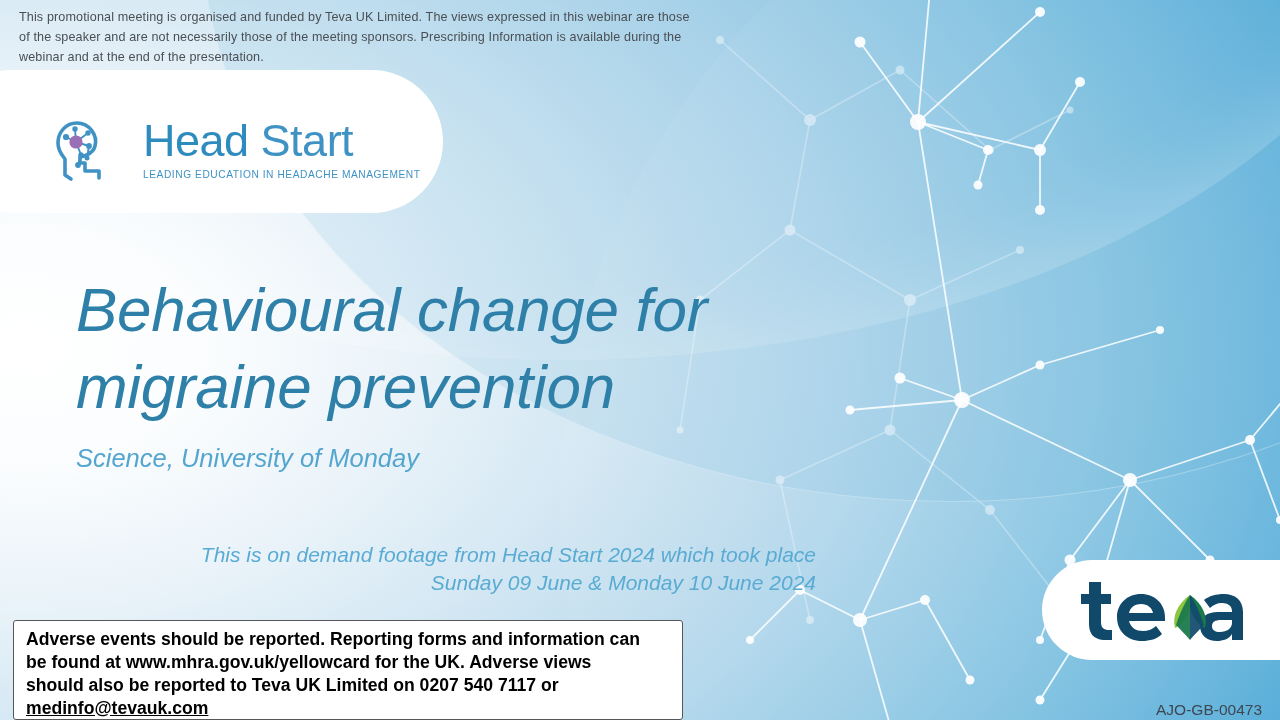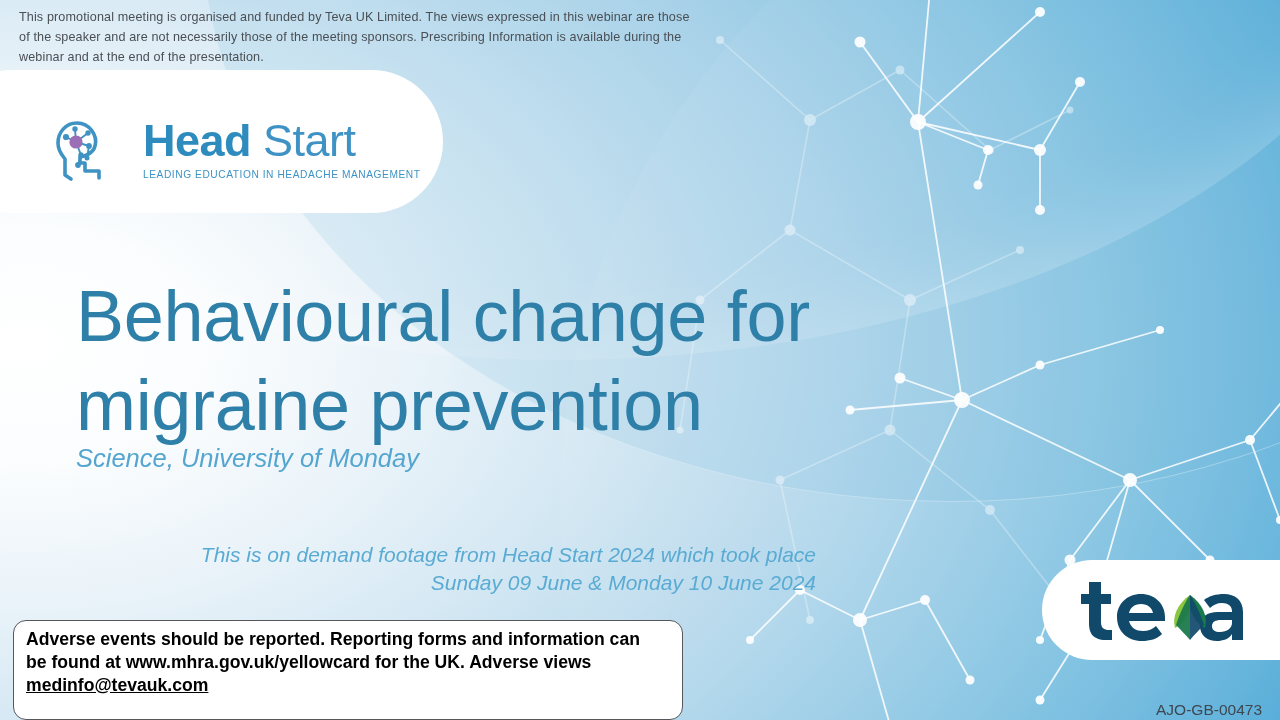--- a/index.html
+++ b/index.html
@@ -52,46 +52,47 @@
     position:absolute;left:-60px;top:70px;width:503px;height:143px;
     background:#ffffff;border-radius:72px;
   }
   .logo-wrap{
     position:absolute;left:55px;top:108px;width:350px;height:82px;
     display:flex;align-items:center;gap:14px;
   }
   .logo-mark{width:74px;height:72px;flex:0 0 auto;}
   .logo-text{display:flex;flex-direction:column;}
   .logo-word{font-size:45px;line-height:1.0;letter-spacing:-0.5px;white-space:nowrap;}
-  .logo-word .b1{color:#2e8bbe;font-weight:700;text-align:right;}
+  .logo-word .b1{color:#2e8bbe;font-weight:400;text-align:right;}
   .logo-word .b2{color:#3f93c4;font-weight:400;}
   .logo-tag{
     font-size:10.2px;color:#3f93c4;letter-spacing:.055em;
     margin-top:6px;white-space:nowrap;font-weight:400;text-align:center;
   }
 
   
   .title{
     position:absolute;left:76px;top:272px;width:760px;
-    font-size:72px;line-height:1.24;color:#2f80a9;font-weight:400;
+    font-size:62px;line-height:1.24;color:#2f80a9;font-weight:400;
     letter-spacing:-.3px;
+    font-style:italic;
   }
   .speaker{
     position:absolute;left:76px;top:443px;width:640px;
     font-size:25.5px;line-height:1.22;color:#54a5cf;font-style:italic;font-weight:400;
   }
   .ondemand{
     position:absolute;left:76px;top:541px;width:740px;
     font-size:21px;line-height:1.33;color:#5aabd3;font-style:italic;font-weight:400;text-align:right;
   }
 
   
   .ae-box{
     position:absolute;left:13px;top:620px;width:670px;height:100px;
-    background:#ffffff;border:1.4px solid #55575a;border-radius:13px;
+    background:#ffffff;border:1.4px solid #55575a;border-radius:3px;
     box-sizing:border-box;padding:7px 12px 13px 12px;
   }
   .ae-text{
     font-size:17.6px;line-height:1.30;color:#000000;font-weight:700;
     font-family:"Liberation Sans", sans-serif;
   }
   .ae-text .mail{text-decoration:underline;}
 
   
   .teva-pill{
@@ -215,20 +216,21 @@
 
   <div class="ondemand">
     <div>This is on demand footage from Head Start 2024 which took place</div>
     <div>Sunday 09 June &amp; Monday 10 June 2024</div>
   </div>
 
   <div class="ae-box">
     <div class="ae-text">
       <div>Adverse events should be reported. Reporting forms and information can</div>
       <div>be found at www.mhra.gov.uk/yellowcard for the UK. Adverse views</div>
+      <div>should also be reported to Teva UK Limited on 0207 540 7117 or</div>
       <div class="mail">medinfo@tevauk.com</div>
     </div>
   </div>
 
   <div class="teva-pill"></div>
   <svg class="teva-logo" viewBox="0 0 170 66">
     <g fill="#11496b">
       <path d="M6 16 L14 16 L14 4 L26 4 L26 16 L36 16 L36 26 L26 26 L26 44 C26 50 29 52 34 52 L37 52 L37 62 L31 62 C17 62 14 54 14 45 L14 26 L6 26 Z"></path>
       <path d="M66 16 C80 16 90 26 90 39 L90 43 L54 43 C56 50 61 53 68 53 C73 53 78 51 81 48 L87 56 C82 61 75 63 67 63 C52 63 42 53 42 39 C42 26 52 16 66 16 Z M66 26 C59 26 55 30 54 35 L78 35 C77 30 73 26 66 26 Z"></path>
       <path d="M149 16 C160 16 168 22 168 34 L168 62 L157 62 L157 56 C154 61 148 63 142 63 C132 63 125 57 125 48 C125 39 132 34 143 34 L157 34 L157 33 C157 28 153 25 147 25 C142 25 138 27 135 30 L129 22 C134 18 141 16 149 16 Z M145 54 C152 54 157 50 157 45 L157 42 L146 42 C140 42 137 44 137 48 C137 52 140 54 145 54 Z"></path>

